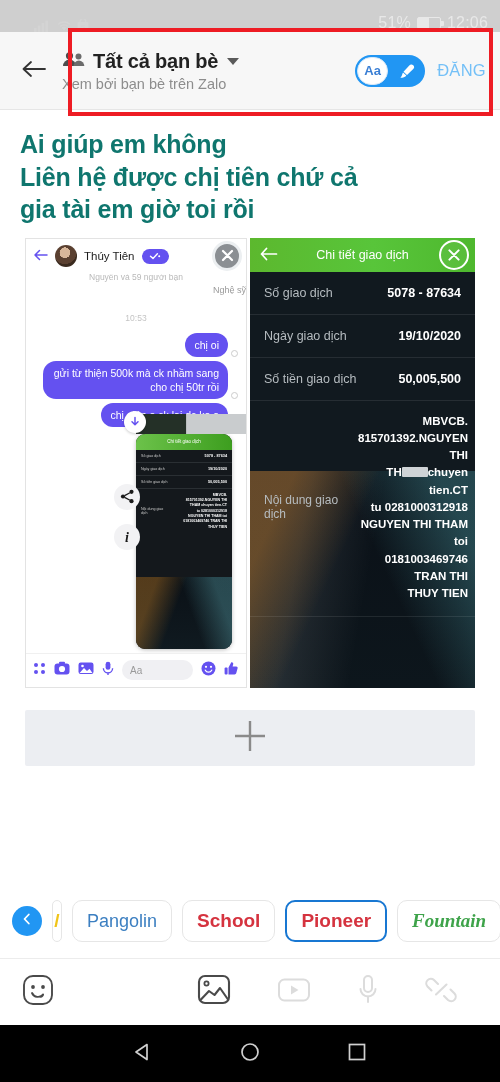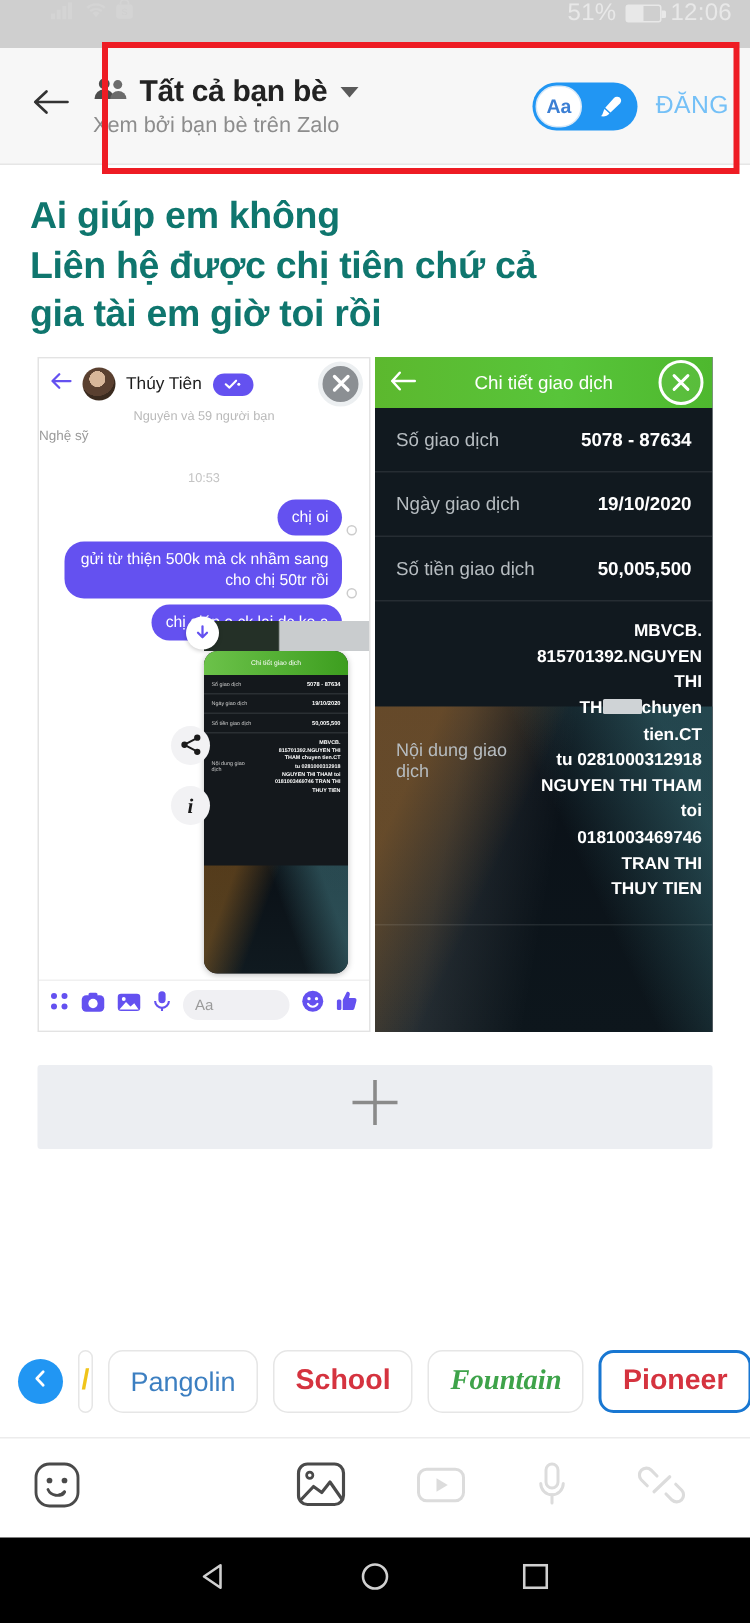--- a/index.html
+++ b/index.html
@@ -6,21 +6,21 @@
   html,body { width:500px; height:1082px; }
   body {
     font-family:"Liberation Sans", sans-serif;
     background:#ffffff;
     position:relative;
     overflow:hidden;
   }
 
   
   .statusbar{
-    height:32px; background:#cfcfcf; display:flex; align-items:flex-start;
+    height:32px; background:#cfcfcf; display:flex; align-items:flex-end;
     justify-content:space-between; padding:0 12px; position:relative;
   }
   .sb-left{ display:flex; align-items:center; gap:5px; margin-left:22px; }
   .sb-right{ display:flex; align-items:center; gap:6px;
     color:#e8e8e8; font-size:16px; letter-spacing:.2px; }
   .sb-icon{ display:block; }
   .batt{ width:24px; height:12px; border:1.6px solid #e8e8e8; border-radius:2px;
     position:relative; }
   .batt:after{ content:""; position:absolute; right:-4px; top:3px; width:2.5px;
     height:5px; background:#e8e8e8; border-radius:0 1px 1px 0; }
@@ -76,21 +76,21 @@
     background:radial-gradient(circle at 45% 35%, #d8b79a 0 28%, #5a4030 29% 60%, #3a2a1e 61%);
     flex:0 0 22px;}
   .mh .nm{ font-size:11.5px; font-weight:normal; color:#1c1c1c; }
   .mh .badge{ width:27px;height:15px;border-radius:8px;background:#6451f0;
     display:flex;align-items:center;justify-content:center;color:#fff;font-size:9px;}
   .mh .closebtn{ position:absolute; right:4px; top:2px; width:30px;height:30px;
     border-radius:50%; background:#8b8f93; border:3px solid #eceff1;
     display:flex;align-items:center;justify-content:center;}
   .sub1{ text-align:center;font-size:8.5px;color:#b9b9b9;margin-top:-2px;
     overflow:hidden;height:11px;}
-  .sub2{ text-align:left;font-size:9px;color:#9a9a9a;margin-top:2px;}
+  .sub2{ text-align:right;font-size:9px;color:#9a9a9a;margin-top:2px;}
   .tstamp{ text-align:center;font-size:8.5px;color:#c4c4c4;margin-top:18px;}
   .bub-wrap{ padding:0 8px; margin-top:10px; }
   .bub{ background:#6451f0;color:#fff;border-radius:13px;padding:5px 9px;
     font-size:10.5px;line-height:1.35;display:inline-block;max-width:185px;
     text-align:right;}
   .row-r{ display:flex;justify-content:flex-end;margin-bottom:4px;align-items:flex-end;gap:3px;}
   .tick{ width:7px;height:7px;border:1px solid #ccc;border-radius:50%;flex:0 0 7px;}
   .inner-shot{
     position:absolute; left:110px; top:195px; width:96px; height:215px;
     border-radius:9px; overflow:hidden; background:#14181c;
@@ -467,22 +467,22 @@
   <div class="prev">
     <span>
       <svg width="14" height="14" viewBox="0 0 14 14">
         <path d="M8.8 2.5 L4.5 7 L8.8 11.5" stroke="#fff" stroke-width="1.8" fill="none" stroke-linecap="round" stroke-linejoin="round"></path>
       </svg>
     </span>
   </div>
   <div class="chip cut">/</div>
   <div class="chip c-pangolin">Pangolin</div>
   <div class="chip c-school">School</div>
+  <div class="chip c-pioneer">Pioneer</div>
   <div class="chip c-fountain">Fountain</div>
-  <div class="chip c-pioneer">Pioneer</div>
 </div>
 
 <div class="toolbar">
   <div class="tb-item tb-sticker">
     <span>
       <svg width="32" height="32" viewBox="0 0 32 32">
         <rect x="2" y="2" width="28" height="28" rx="9" fill="none" stroke="#4a4a4a" stroke-width="1.9"></rect>
         <circle cx="11" cy="13" r="1.9" fill="#4a4a4a"></circle>
           <circle cx="21" cy="13" r="1.9" fill="#4a4a4a"></circle>
         <path d="M10 19 a6.5 6.5 0 0 0 11 1.5" stroke="#4a4a4a" stroke-width="1.9" fill="none" stroke-linecap="round"></path>

